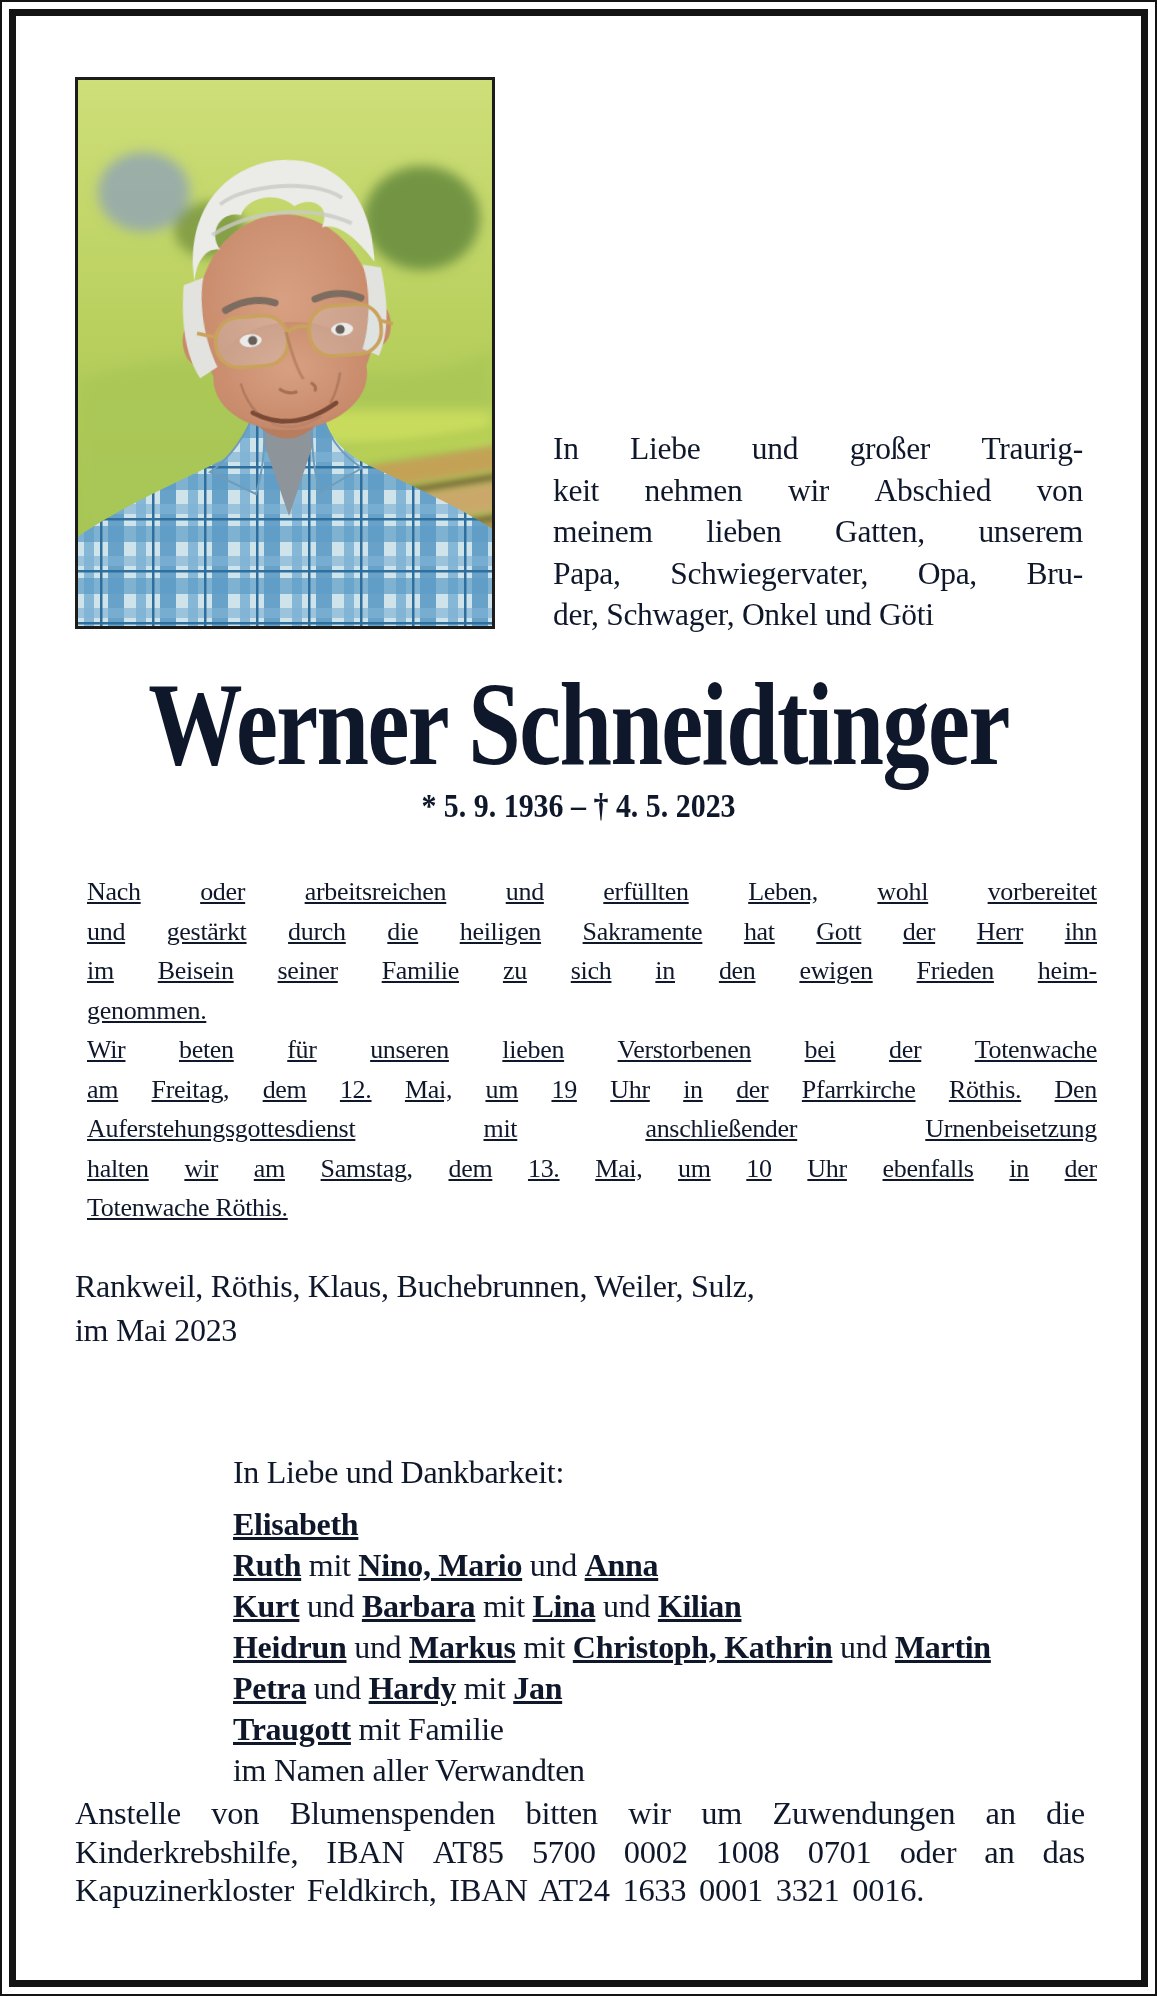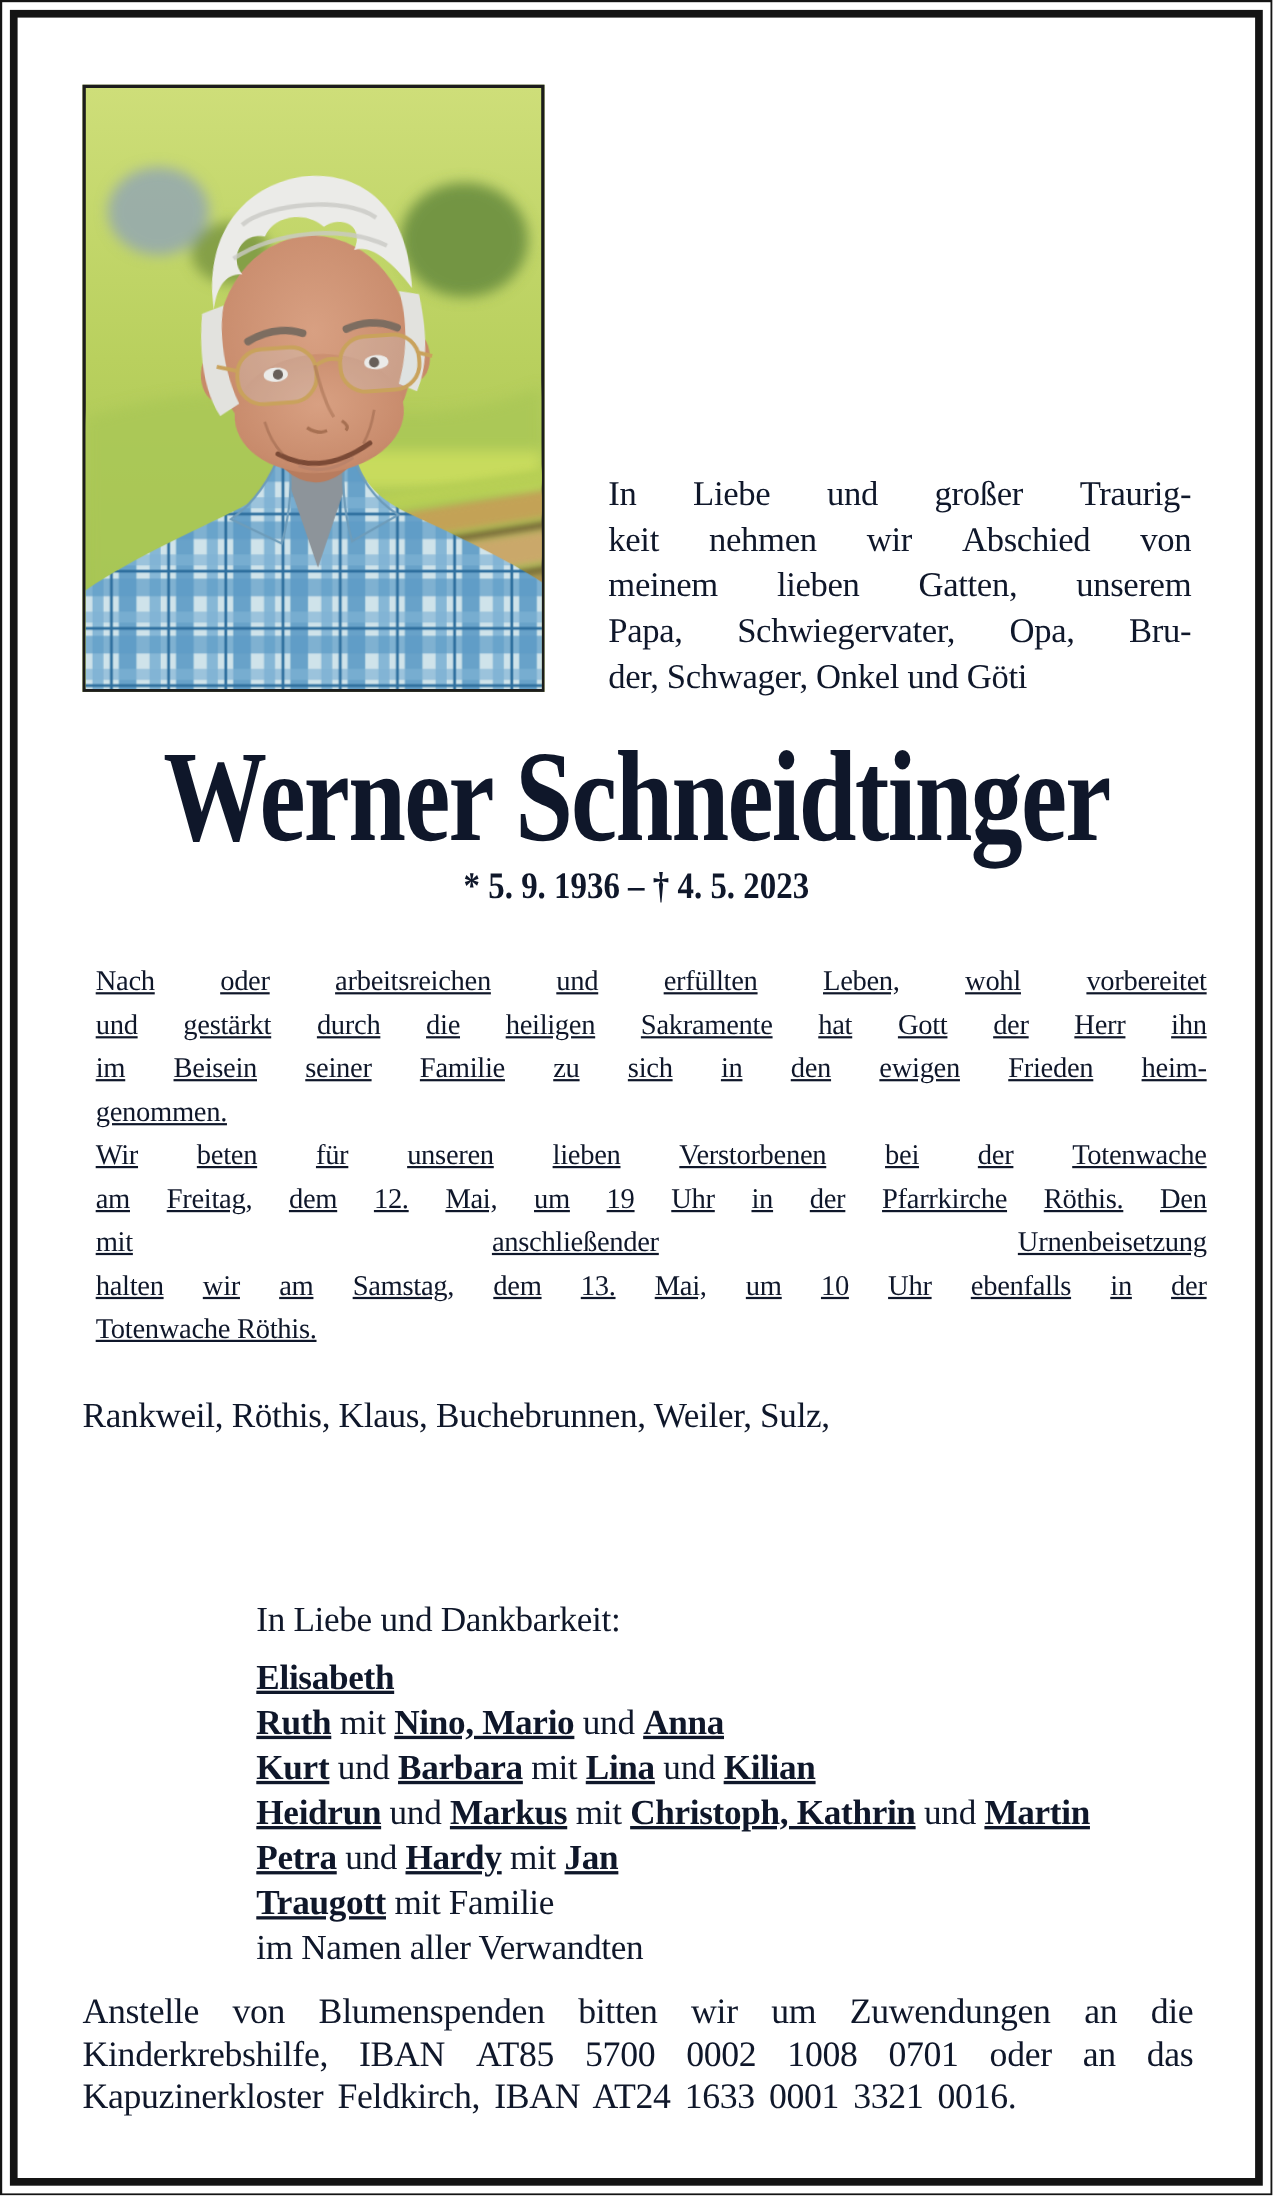--- a/index.html
+++ b/index.html
@@ -51,21 +51,21 @@
   }
   .places .towns{font-weight:normal;}
   .condolence{
     position:absolute;left:233px;top:1452px;width:860px;
     font-size:32px;line-height:40px;letter-spacing:-0.3px;
   }
   .cond-names{margin-top:12px;line-height:41px;}
   .cond-names .b{font-weight:bold;text-decoration:underline;}
   .donation{
     position:absolute;left:75px;top:1794px;width:1010px;
-    font-size:32.5px;line-height:38.5px;letter-spacing:-0.3px;word-spacing:5px;margin-top:16px;
+    font-size:32.5px;line-height:38.5px;letter-spacing:-0.3px;word-spacing:5px;
   }
   
   .tl{white-space:pre;}
   .tl.j{display:flex;justify-content:space-between;white-space:normal;word-spacing:0;}
   .rl span{white-space:pre;}
 </style>
 </head>
 <body>
 
 <div class="page">
@@ -273,20 +273,21 @@
         <span>um</span>
         <span>19</span>
         <span>Uhr</span>
         <span>in</span>
         <span>der</span>
         <span>Pfarrkirche</span>
         <span>Röthis.</span>
         <span>Den</span>
       </div>
       <div class="tl j">
+        <span>Auferstehungsgottesdienst</span>
         <span>mit</span>
         <span>anschließender</span>
         <span>Urnenbeisetzung</span>
       </div>
       <div class="tl j">
         <span>halten</span>
         <span>wir</span>
         <span>am</span>
         <span>Samstag,</span>
         <span>dem</span>
@@ -297,20 +298,21 @@
         <span>Uhr</span>
         <span>ebenfalls</span>
         <span>in</span>
         <span>der</span>
       </div>
       <div class="tl">Totenwache Röthis.</div>
     </div>
 
   <div class="places">
     <div class="towns">Rankweil, Röthis, Klaus, Buchebrunnen, Weiler, Sulz,</div>
+    <div>im Mai 2023</div>
   </div>
 
   <div class="condolence">
     <div>In Liebe und Dankbarkeit:</div>
     <div class="cond-names">
         <div class="rl"><span class="b">Elisabeth</span></div>
         <div class="rl"><span class="b">Ruth</span><span> mit </span><span class="b">Nino, Mario</span><span> und </span><span class="b">Anna</span></div>
         <div class="rl"><span class="b">Kurt</span><span> und </span><span class="b">Barbara</span><span> mit </span><span class="b">Lina</span><span> und </span><span class="b">Kilian</span></div>
         <div class="rl"><span class="b">Heidrun</span><span> und </span><span class="b">Markus</span><span> mit </span><span class="b">Christoph, Kathrin</span><span> und </span><span class="b">Martin</span></div>
         <div class="rl"><span class="b">Petra</span><span> und </span><span class="b">Hardy</span><span> mit </span><span class="b">Jan</span></div>

